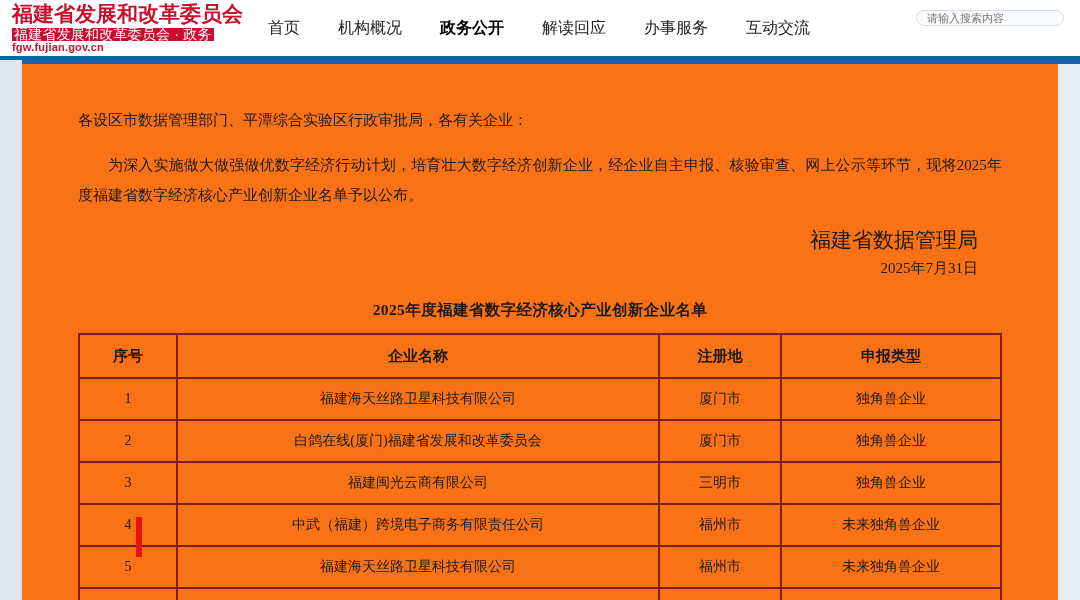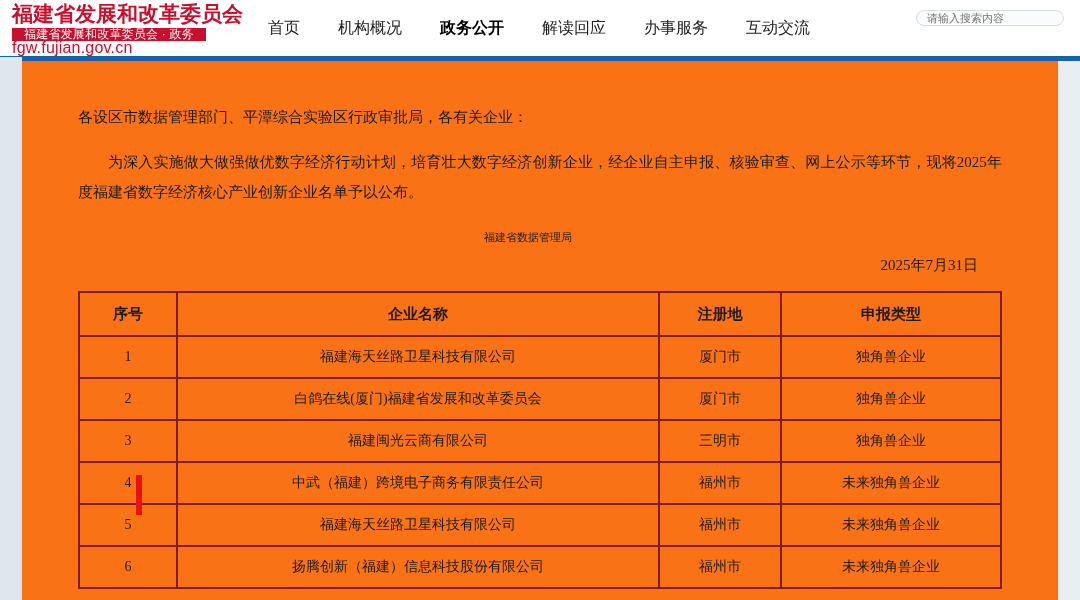--- a/index.html
+++ b/index.html
@@ -15,55 +15,55 @@
     color: #1a1a1a;
   }
 
   
   .site-header {
     position: relative;
     height: 56px;
     background: #ffffff;
     display: flex;
     align-items: center;
-    border-bottom: 1px solid #0369a1;
+    border-bottom: 4px solid #0369a1;
   }
   .logo-block {
     width: 250px;
     padding-left: 12px;
     box-sizing: border-box;
     display: flex;
     flex-direction: column;
     justify-content: center;
   }
   .logo-title {
     font-family: "Liberation Serif", serif;
     font-weight: bold;
     font-size: 21px;
     color: #c8102e;
     letter-spacing: 0px;
     line-height: 24px;
     white-space: nowrap;
   }
   .logo-sub {
     margin-top: 2px;
-    font-size: 12px;
+    font-size: 14px;
     color: #ffffff;
     background: #c8102e;
     display: inline-block;
-    padding: 1px 12px;
+    padding: 1px 2px;
     line-height: 11px;
     white-space: nowrap;
     letter-spacing: 0.2px;
     width: max-content;
   }
   .logo-url {
-    font-size: 16px;
+    font-size: 11px;
     color: #c8102e;
-    font-weight: normal;
+    font-weight: bold;
     line-height: 13px;
     letter-spacing: 0.2px;
   }
 
   .main-nav {
     display: flex;
     align-items: center;
     gap: 38px;
     margin-left: 18px;
     flex: 1;
@@ -152,22 +152,22 @@
     font-size: 15px;
     line-height: 30px;
     color: #1a1a1a;
     text-align: justify;
   }
   .doc-para.indent {
     text-indent: 2em;
   }
   .doc-signer {
     margin-top: 16px;
-    font-size: 11px;
-    text-align: center;
+    font-size: 21px;
+    text-align: right;
     padding-right: 24px;
     line-height: 28px;
   }
   .doc-date {
     font-size: 15px;
     text-align: right;
     padding-right: 24px;
     line-height: 28px;
   }
 
@@ -254,20 +254,21 @@
 
   <div class="doc-sheet">
     <div class="doc-inner">
 
       <p class="doc-para">各设区市数据管理部门、平潭综合实验区行政审批局，各有关企业：</p>
       <p class="doc-para indent">为深入实施做大做强做优数字经济行动计划，培育壮大数字经济创新企业，经企业自主申报、核验审查、网上公示等环节，现将2025年度福建省数字经济核心产业创新企业名单予以公布。</p>
 
       <div class="doc-signer">福建省数据管理局</div>
       <div class="doc-date">2025年7月31日</div>
 
+      <div class="table-title">2025年度福建省数字经济核心产业创新企业名单</div>
 
       <table class="doc-table">
         <colgroup>
           <col class="c-seq">
             <col class="c-name">
             <col class="c-reg">
             <col class="c-type">
         </colgroup>
         <thead>
           <tr>

